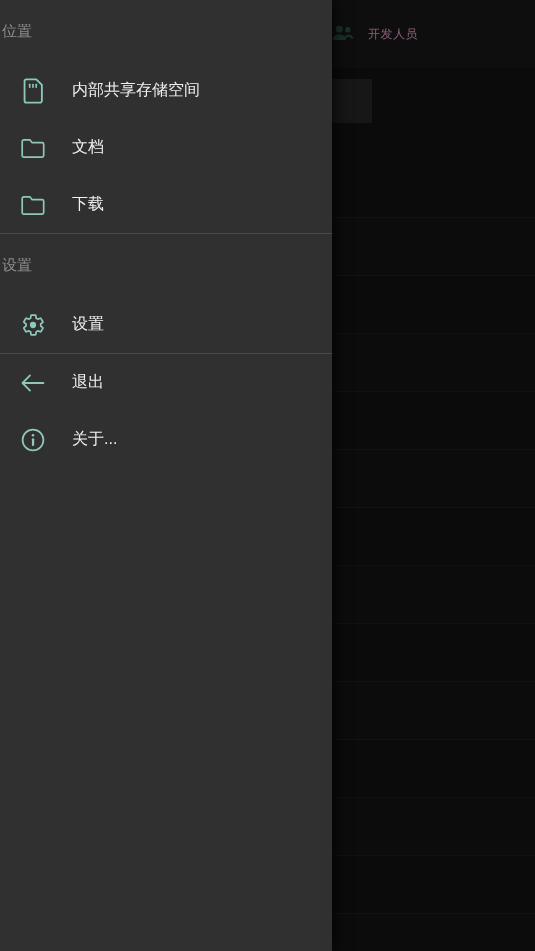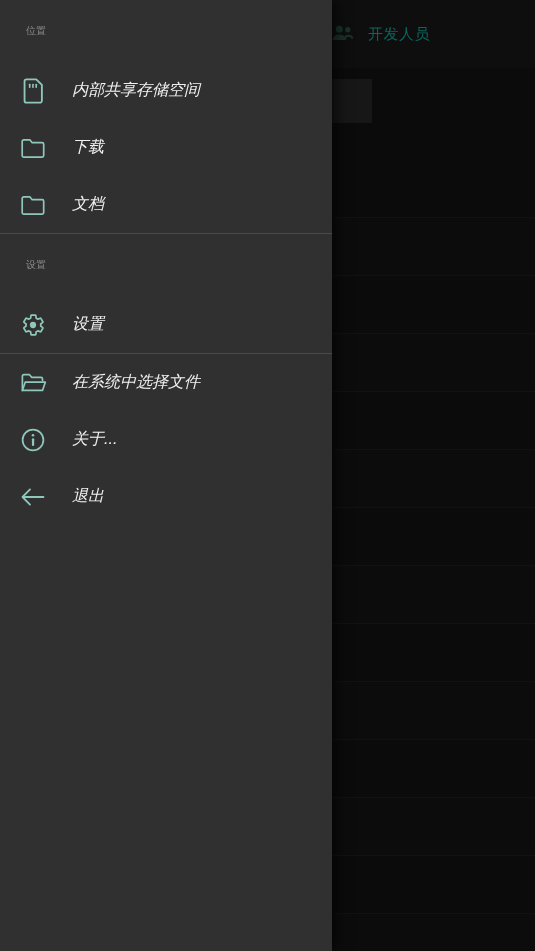--- a/index.html
+++ b/index.html
@@ -28,22 +28,22 @@
     display: flex; align-items: center;
     padding-left: 330px;
   }
   .bg-appbar-icon {
     width: 26px; height: 26px;
     flex: 0 0 auto;
     display: block;
     margin-right: 12px;
   }
   .bg-appbar-title {
-    font-size: 15px;
-    color: #14b8a6;
+    font-size: 12px;
+    color: #f9a8d4;
     letter-spacing: .5px;
     white-space: nowrap;
   }
   .bg-crumbs {
     position: absolute;
     top: 79px; left: 240px;
     height: 44px;
     display: flex; align-items: center;
   }
   .bg-chip {
@@ -80,35 +80,34 @@
     top: 0; left: 0;
     width: 332px; height: 951px;
     background: #303030;
     box-shadow: 4px 0 14px rgba(0,0,0,0.65);
     overflow: hidden;
   }
   .section { padding: 0; }
   .section-header {
     height: 62px;
     display: flex; align-items: center;
-    padding-left: 26px;
-    font-size: 10px;
+    padding-left: 2px;
+    font-size: 15px;
     color: #8d8d8d;
   }
   .divider {
     height: 1px;
     background: #4a4a4a;
     width: 100%;
   }
   .nav-item {
     height: 57px;
     display: flex; align-items: center;
     padding-left: 18px;
     cursor: pointer;
-    font-style: italic;
   }
   .nav-icon {
     width: 30px; height: 30px;
     flex: 0 0 30px;
     display: flex; align-items: center; justify-content: center;
     margin-right: 24px;
   }
   .nav-icon svg { display: block; }
   .nav-label {
     font-size: 16px;
@@ -173,30 +172,30 @@
         </span>
         <span class="nav-label">内部共享存储空间</span>
       </div>
 
       <div class="nav-item">
         <span class="nav-icon">
           <svg width="26" height="22" viewBox="0 0 26 22">
             <path d="M2.2 18.6V4.4c0-.9.7-1.6 1.6-1.6h6l2.4 2.9h9.9c.9 0 1.6.7 1.6 1.6v11.3c0 .9-.7 1.6-1.6 1.6H3.8c-.9 0-1.6-.7-1.6-1.6z" fill="none" stroke="#8fc7bb" stroke-width="1.7" stroke-linejoin="round"></path>
           </svg>
         </span>
-        <span class="nav-label">下载</span>
+        <span class="nav-label">文档</span>
       </div>
 
       <div class="nav-item">
         <span class="nav-icon">
           <svg width="26" height="22" viewBox="0 0 26 22">
             <path d="M2.2 18.6V4.4c0-.9.7-1.6 1.6-1.6h6l2.4 2.9h9.9c.9 0 1.6.7 1.6 1.6v11.3c0 .9-.7 1.6-1.6 1.6H3.8c-.9 0-1.6-.7-1.6-1.6z" fill="none" stroke="#8fc7bb" stroke-width="1.7" stroke-linejoin="round"></path>
           </svg>
         </span>
-        <span class="nav-label">文档</span>
+        <span class="nav-label">下载</span>
       </div>
     </div>
 
     <div class="divider"></div>
 
     <div class="section">
       <div class="section-header">设置</div>
 
       <div class="nav-item">
         <span class="nav-icon">
@@ -206,47 +205,38 @@
           </svg>
         </span>
         <span class="nav-label">设置</span>
       </div>
     </div>
 
     <div class="divider"></div>
 
     <div class="section">
 
-      <div class="nav-item">
-        <span class="nav-icon">
-          <svg width="27" height="22" viewBox="0 0 27 22">
-            <path d="M2.4 18.4V4.2c0-.8.6-1.5 1.5-1.5h5.6l2.3 2.7h9.2c.8 0 1.5.6 1.5 1.5v1.7" fill="none" stroke="#8fc7bb" stroke-width="1.7" stroke-linejoin="round" stroke-linecap="round"></path>
-            <path d="M2.4 18.4l2.8-8.2h20.1l-2.8 8.2z" fill="none" stroke="#8fc7bb" stroke-width="1.7" stroke-linejoin="round"></path>
-          </svg>
-        </span>
-        <span class="nav-label">在系统中选择文件</span>
-      </div>
-
+
+
+      <div class="nav-item">
+        <span class="nav-icon">
+          <svg width="28" height="22" viewBox="0 0 28 22">
+            <path d="M24.5 11H3.8" fill="none" stroke="#8fc7bb" stroke-width="1.8" stroke-linecap="round"></path>
+            <path d="M11 3.4L3.5 11l7.5 7.6" fill="none" stroke="#8fc7bb" stroke-width="1.8" stroke-linecap="round" stroke-linejoin="round"></path>
+          </svg>
+        </span>
+        <span class="nav-label">退出</span>
+      </div>
 
       <div class="nav-item">
         <span class="nav-icon">
           <svg width="26" height="26" viewBox="0 0 24 24">
             <circle cx="12" cy="12" r="9.6" fill="none" stroke="#8fc7bb" stroke-width="1.6"></circle>
             <circle cx="12" cy="7.6" r="1.2" fill="#8fc7bb"></circle>
             <rect x="11" y="10.4" width="2.1" height="7.2" rx="1" fill="#8fc7bb"></rect>
           </svg>
         </span>
         <span class="nav-label">关于...</span>
       </div>
-
-      <div class="nav-item">
-        <span class="nav-icon">
-          <svg width="28" height="22" viewBox="0 0 28 22">
-            <path d="M24.5 11H3.8" fill="none" stroke="#8fc7bb" stroke-width="1.8" stroke-linecap="round"></path>
-            <path d="M11 3.4L3.5 11l7.5 7.6" fill="none" stroke="#8fc7bb" stroke-width="1.8" stroke-linecap="round" stroke-linejoin="round"></path>
-          </svg>
-        </span>
-        <span class="nav-label">退出</span>
-      </div>
     </div>
 
   </nav>
 </div>
 
 </body></html>

